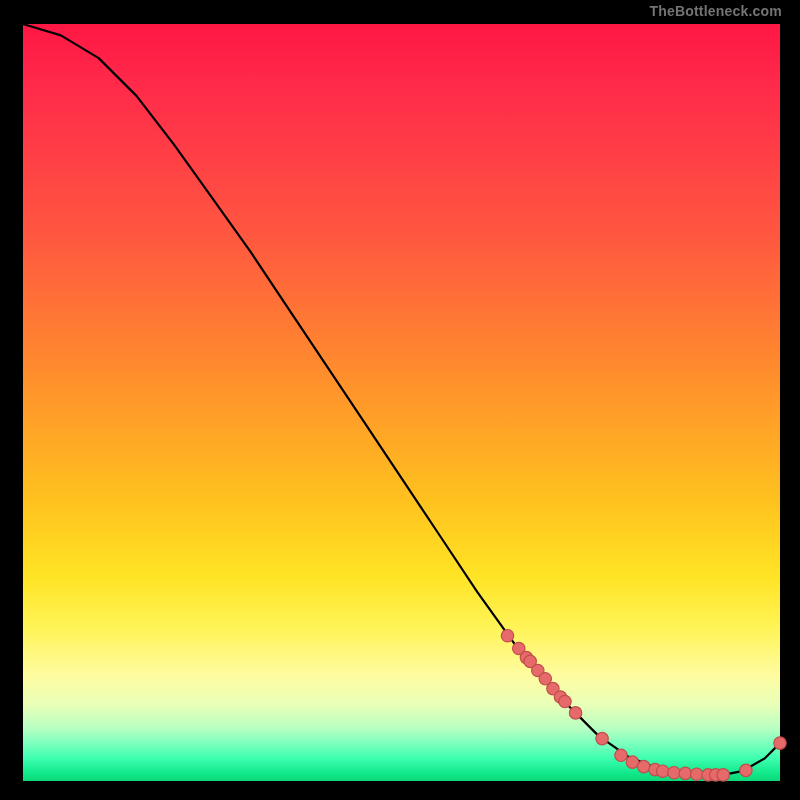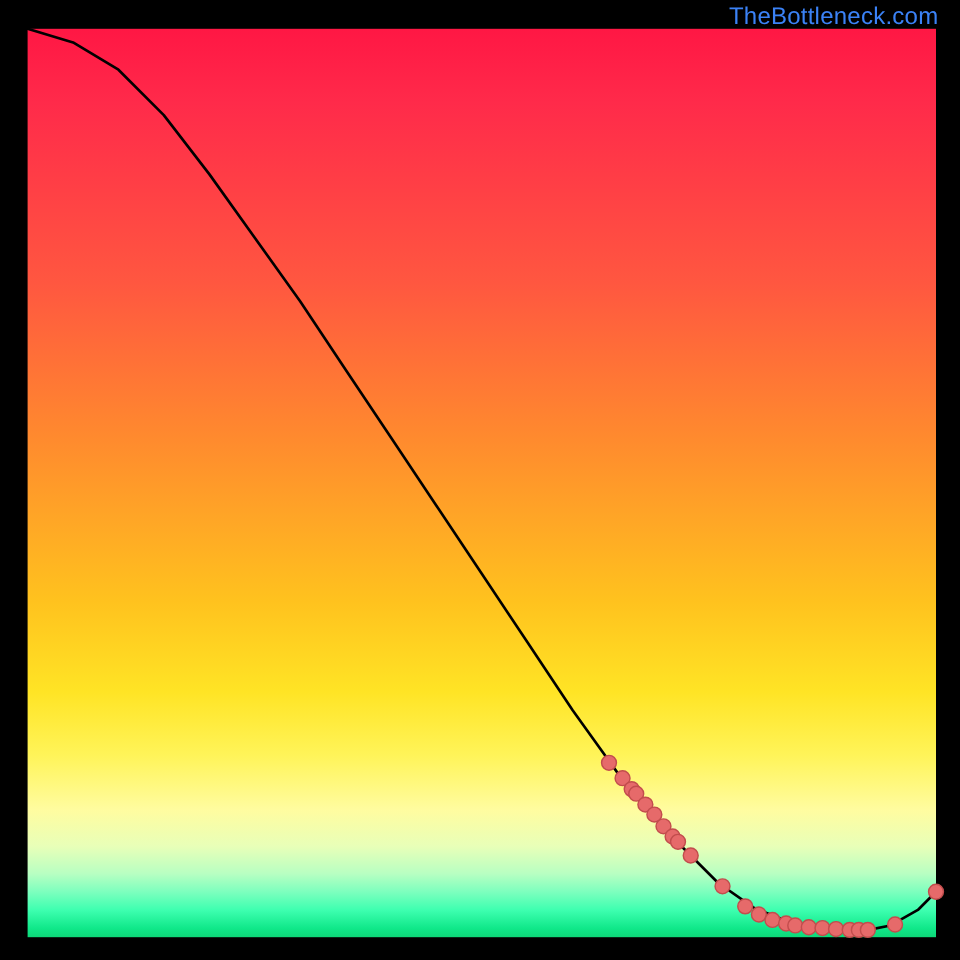--- a/index.html
+++ b/index.html
@@ -59,23 +59,23 @@
   .dot {
     fill: #e66a6a;
     stroke: #c24d4d;
     stroke-width: 1.2;
   }
   .watermark {
     position: absolute;
     top: 3px;
     right: 18px;
     font-family: Arial, Helvetica, sans-serif;
-    font-size: 20px;
-    font-weight: 400;
-    color: #3b82f6;
+    font-size: 14px;
+    font-weight: 700;
+    color: #737373;
     letter-spacing: 0.2px;
     user-select: none;
   }
 </style>
 </head>
 <body>
 
 <div class="stage">
   <div class="plot"></div>
 

